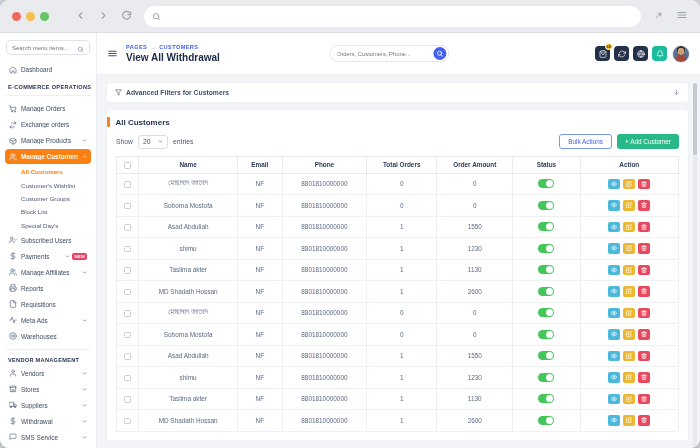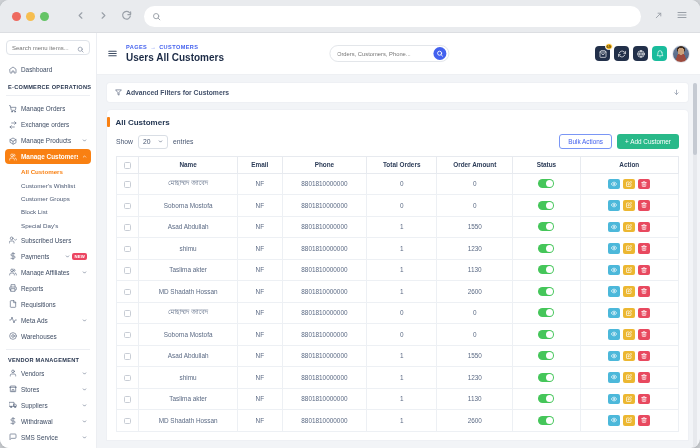--- a/index.html
+++ b/index.html
@@ -320,21 +320,21 @@
       <div class="topbar">
         <span class="burger"><svg width="11" height="11" viewBox="0 0 24 24" fill="none" stroke="currentColor" stroke-width="2.5" stroke-linecap="round">
               <path d="M4 7h16M4 12h16M4 17h16"></path>
             </svg></span>
         <div>
           <div class="breadcrumb">
             <span>PAGES</span>
             <span class="bc-sep">→</span>
             <span>CUSTOMERS</span>
           </div>
-          <div class="page-title">Users All Customers</div>
+          <div class="page-title">View All Withdrawal</div>
         </div>
         <div class="global-search">
           <input placeholder="Orders, Customers, Phone..." style="">
           <span class="gs-btn">
               <svg width="7" height="7" viewBox="0 0 24 24" fill="none" stroke="currentColor" stroke-width="3" stroke-linecap="round">
                 <circle cx="11" cy="11" r="7"></circle>
                 <path d="M21 21l-4.5-4.5"></path>
               </svg>
             </span>
         </div>

